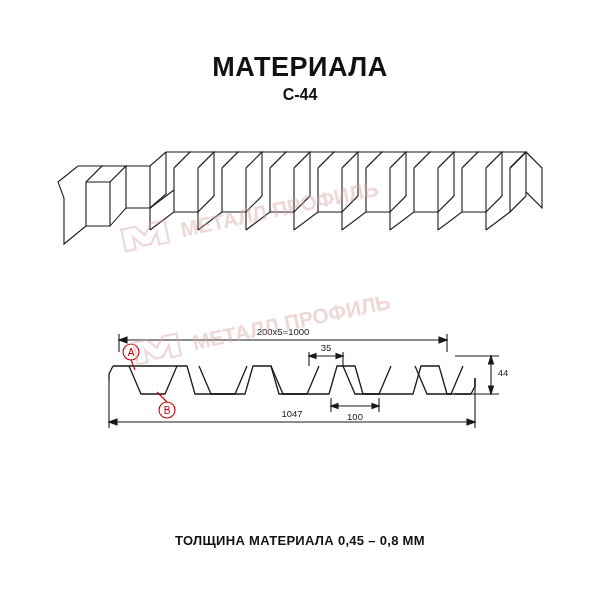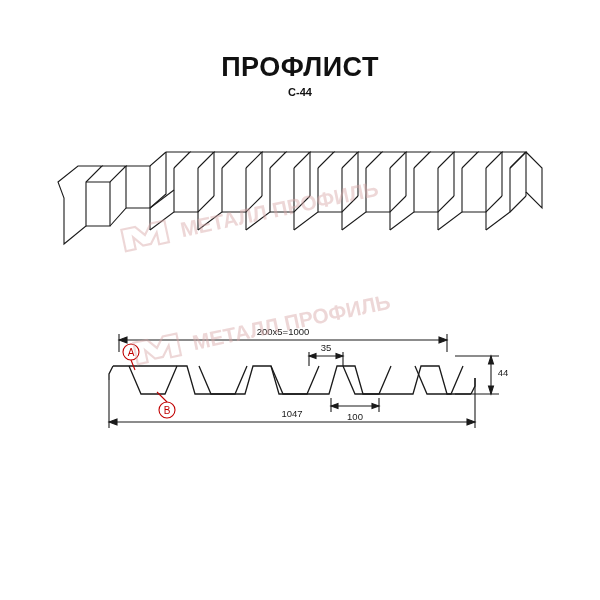--- a/index.html
+++ b/index.html
@@ -31,21 +31,21 @@
     font-weight: bold;
     letter-spacing: 0.5px;
     color: #111111;
   }
   .subtitle {
     position: absolute;
     top: 86px;
     left: 0;
     width: 600px;
     text-align: center;
-    font-size: 11px;
+    font-size: 16px;
     font-weight: bold;
     color: #111111;
   }
   .footer-note {
     position: absolute;
     bottom: 52px;
     left: 0;
     width: 600px;
     text-align: center;
     font-size: 13px;
@@ -75,21 +75,21 @@
   .wm1 { top: 183px; left: 116px; transform: rotate(-12deg); }
   .wm2 { top: 296px; left: 128px; transform: rotate(-12deg); }
   svg { display: block; overflow: visible; }
   text { font-family: "Liberation Sans", sans-serif; }
 </style>
 </head>
 <body>
 
 <div class="page">
 
-  <div class="title">ПРОФЛИСТ</div>
+  <div class="title">МАТЕРИАЛА</div>
   <div class="subtitle">С-44</div>
 
   <div class="iso-wrap">
     <svg width="520" height="130" viewBox="0 0 520 130" fill="none" stroke="#1a1a1a" stroke-width="1.1">
 
       <g>
 
         <path d="M18,42 L38,26 L62,26 L46,42 L46,86 L24,104 L24,58 Z"></path>
         <path d="M46,42 L70,42 L86,26 L62,26"></path>
         <path d="M70,42 L70,86 L46,86"></path>
@@ -263,14 +263,15 @@
 
   <div class="watermark wm2">
     <svg width="340" height="46" viewBox="0 0 340 46">
       <g fill="none" stroke="#d9a8a8" stroke-width="2.2">
         <path d="M4,34 L4,12 L18,12 L26,22 L34,12 L48,12 L48,34 L38,34 L38,22 L30,32 L22,32 L14,22 L14,34 Z"></path>
       </g>
       <text x="62" y="32" font-size="21" font-weight="bold" fill="#d9a8a8">МЕТАЛЛ ПРОФИЛЬ</text>
     </svg>
   </div>
 
+  <div class="footer-note">ТОЛЩИНА МАТЕРИАЛА 0,45 – 0,8 ММ</div>
 
 </div>
 
 </body></html>

